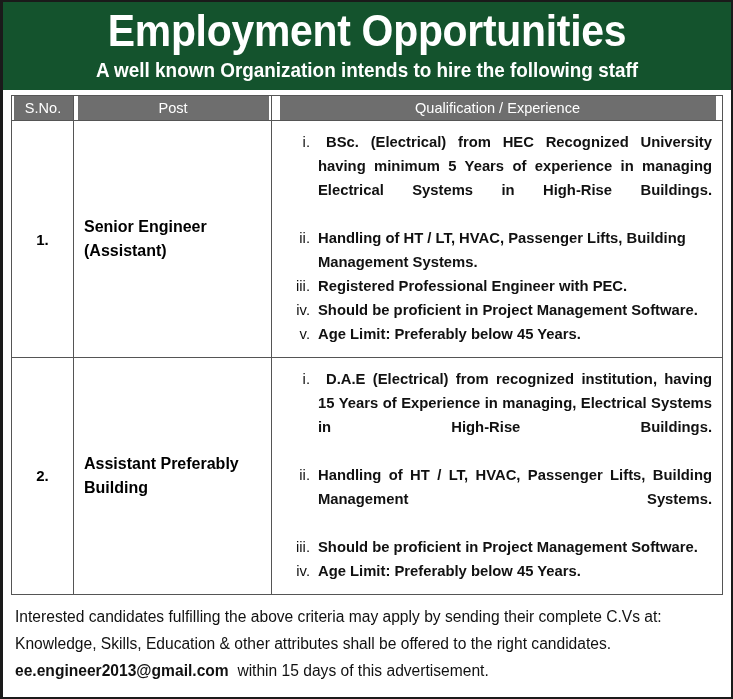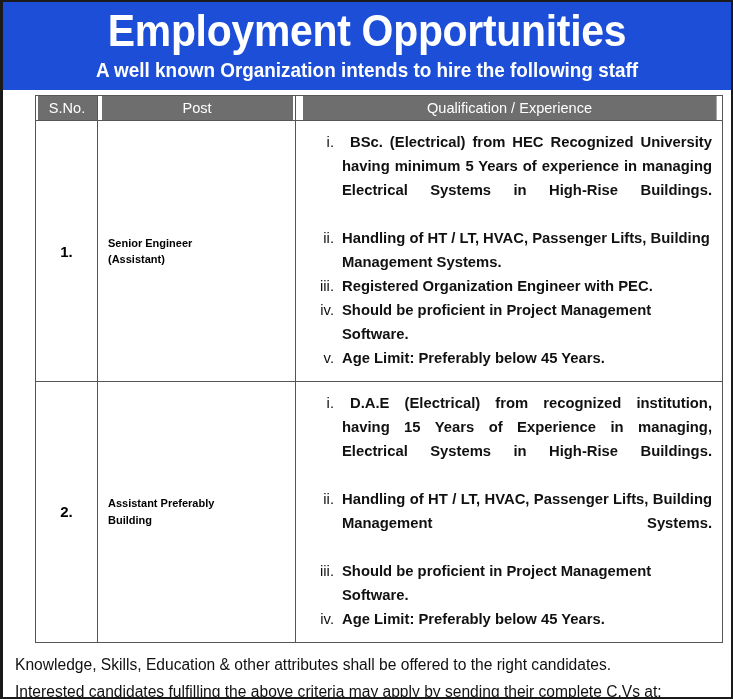--- a/index.html
+++ b/index.html
@@ -19,21 +19,21 @@
     background: #ffffff;
     border-left: 3px solid #1a1a1a;
     border-right: 2px solid #1a1a1a;
     border-top: 2px solid #1a1a1a;
     border-bottom: 2px solid #1a1a1a;
     overflow: hidden;
   }
 
   
   .banner {
-    background: #1d4ed8;
+    background: #14532d;
     color: #ffffff;
     padding: 4px 0 8px 0;
     text-align: center;
   }
   .banner-title {
     font-family: "Liberation Sans Narrow", "Liberation Sans", sans-serif;
     font-weight: bold;
     font-size: 44px;
     line-height: 1.05;
     letter-spacing: -0.3px;
@@ -49,21 +49,20 @@
     line-height: 1.15;
     transform: scaleX(0.90);
     transform-origin: center;
     margin: 4px 0 0 0;
     white-space: nowrap;
   }
 
   
   .table-wrap {
     padding: 5px 8px 0 8px;
-    margin-left: 24px;
   }
   table.jobs {
     width: 100%;
     border-collapse: collapse;
     table-layout: fixed;
   }
   table.jobs th,
   table.jobs td {
     border: 1px solid #555555;
     vertical-align: middle;
@@ -84,21 +83,21 @@
   col.c-qual  { width: auto; }
 
   td.sno {
     text-align: center;
     font-weight: bold;
     font-size: 15px;
     font-family: "Liberation Sans Narrow", "Liberation Sans", sans-serif;
   }
   td.post {
     font-weight: bold;
-    font-size: 11px;
+    font-size: 16px;
     font-family: "Liberation Sans Narrow", "Liberation Sans", sans-serif;
     line-height: 1.5;
     padding: 0 6px 0 10px;
   }
   td.qual {
     padding: 10px 10px 10px 8px;
     vertical-align: top;
   }
 
   ol.qlist {
@@ -191,21 +190,21 @@
               <li class="justify">
                 <span class="marker">i.</span>
                 <span class="qtext"><span class="indent-first"></span><span>BSc. (Electrical) from HEC Recognized University having minimum 5 Years of experience in managing Electrical Systems in High-Rise Buildings.</span></span>
               </li>
               <li>
                 <span class="marker">ii.</span>
                 <span class="qtext">Handling of HT  /  LT, HVAC, Passenger Lifts, Building Management Systems.</span>
               </li>
               <li>
                 <span class="marker">iii.</span>
-                <span class="qtext">Registered Organization Engineer with PEC.</span>
+                <span class="qtext">Registered Professional Engineer with PEC.</span>
               </li>
               <li>
                 <span class="marker">iv.</span>
                 <span class="qtext">Should be proficient in Project Management Software.</span>
               </li>
               <li>
                 <span class="marker">v.</span>
                 <span class="qtext">Age Limit: Preferably below 45 Years.</span>
               </li>
             </ol>
@@ -238,19 +237,19 @@
               </li>
             </ol>
           </td>
         </tr>
 
       </tbody>
     </table>
   </div>
 
   <div class="footer">
+    <p>Interested candidates fulfilling the above criteria may apply by sending their complete C.Vs at:</p>
     <p>Knowledge, Skills, Education &amp; other attributes shall be offered to the right candidates.</p>
-    <p>Interested candidates fulfilling the above criteria may apply by sending their complete C.Vs at:</p>
     <p><span class="email">ee.engineer2013@gmail.com</span>&nbsp;&nbsp;<span>within 15 days of this advertisement.</span></p>
 
   </div>
 
 </div>
 
 </body></html>

